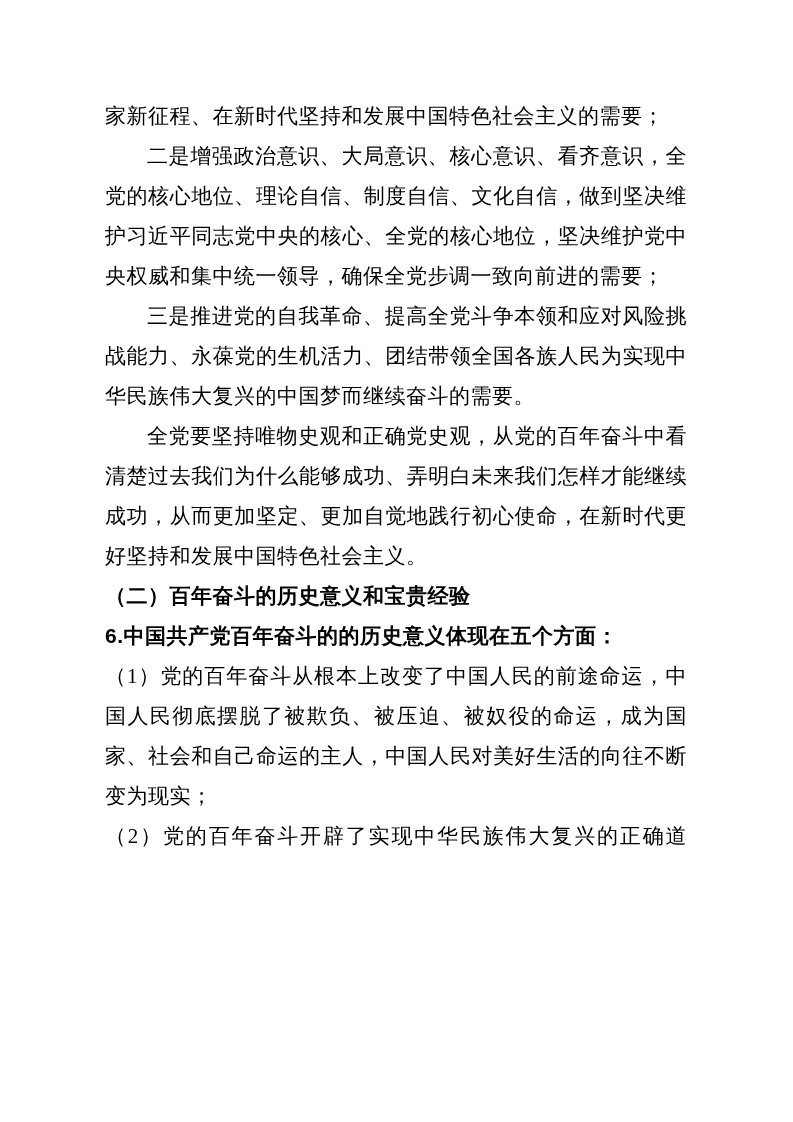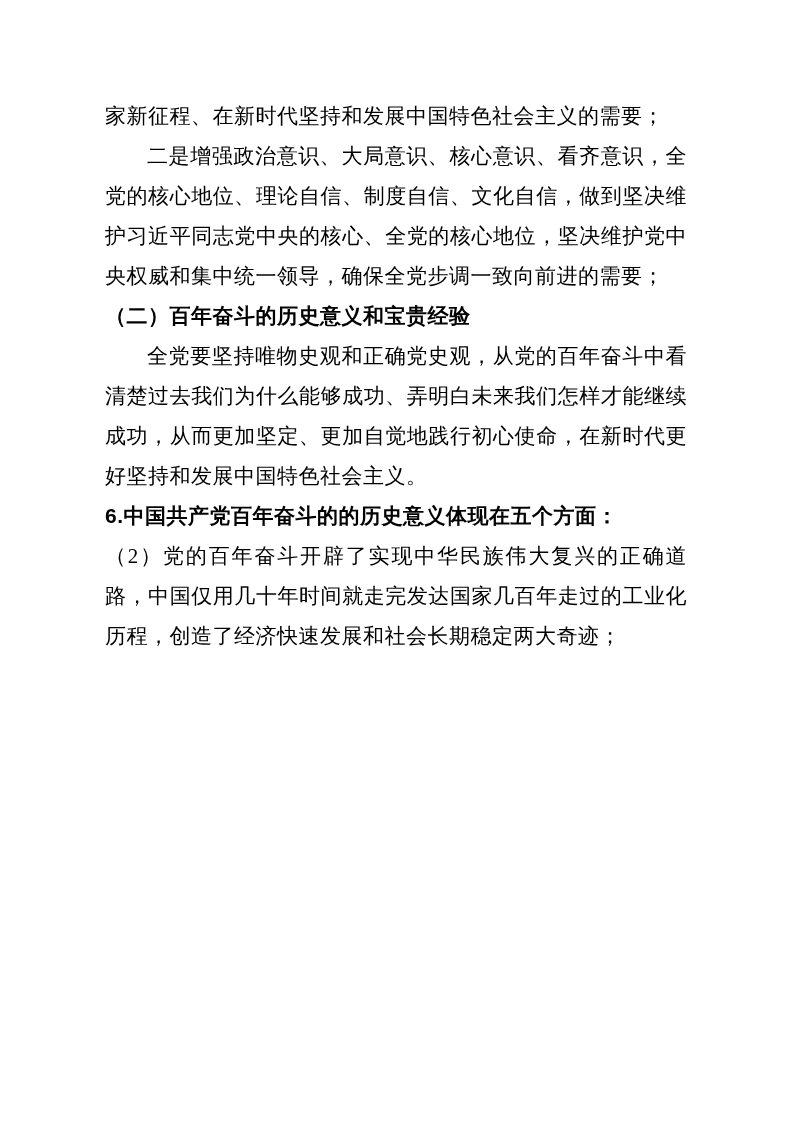--- a/index.html
+++ b/index.html
@@ -39,18 +39,20 @@
     font-weight: normal;
   }
 </style>
 </head>
 <body>
 
 <div class="page">
   <div class="content" id="document-content">
       <p class="para"><span>家新征程、在新时代坚持和发展中国特色社会主义的需要；</span></p>
       <p class="para indent"><span class="lead">二是</span><span>增强政治意识、大局意识、核心意识、看齐意识，全党的核心地位、理论自信、制度自信、文化自信，做到坚决维护习近平同志党中央的核心、全党的核心地位，坚决维护党中央权威和集中统一领导，确保全党步调一致向前进的需要；</span></p>
+      <p class="para indent"><span class="lead">三是</span><span>推进党的自我革命、提高全党斗争本领和应对风险挑战能力、永葆党的生机活力、团结带领全国各族人民为实现中华民族伟大复兴的中国梦而继续奋斗的需要。</span></p>
+      <p class="para indent"><span>全党要坚持唯物史观和正确党史观，从党的百年奋斗中看清楚过去我们为什么能够成功、弄明白未来我们怎样才能继续成功，从而更加坚定、更加自觉地践行初心使命，在新时代更好坚持和发展中国特色社会主义。</span></p>
       <p class="para heading"><span>（二）百年奋斗的历史意义和宝贵经验</span></p>
-      <p class="para indent"><span>全党要坚持唯物史观和正确党史观，从党的百年奋斗中看清楚过去我们为什么能够成功、弄明白未来我们怎样才能继续成功，从而更加坚定、更加自觉地践行初心使命，在新时代更好坚持和发展中国特色社会主义。</span></p>
       <p class="para heading"><span>6.中国共产党百年奋斗的的历史意义体现在五个方面：</span></p>
+      <p class="para"><span>（1）党的百年奋斗从根本上改变了中国人民的前途命运，中国人民彻底摆脱了被欺负、被压迫、被奴役的命运，成为国家、社会和自己命运的主人，中国人民对美好生活的向往不断变为现实；</span></p>
       <p class="para"><span>（2）党的百年奋斗开辟了实现中华民族伟大复兴的正确道路，中国仅用几十年时间就走完发达国家几百年走过的工业化历程，创造了经济快速发展和社会长期稳定两大奇迹；</span></p>
     </div>
 </div>
 
 </body></html>

